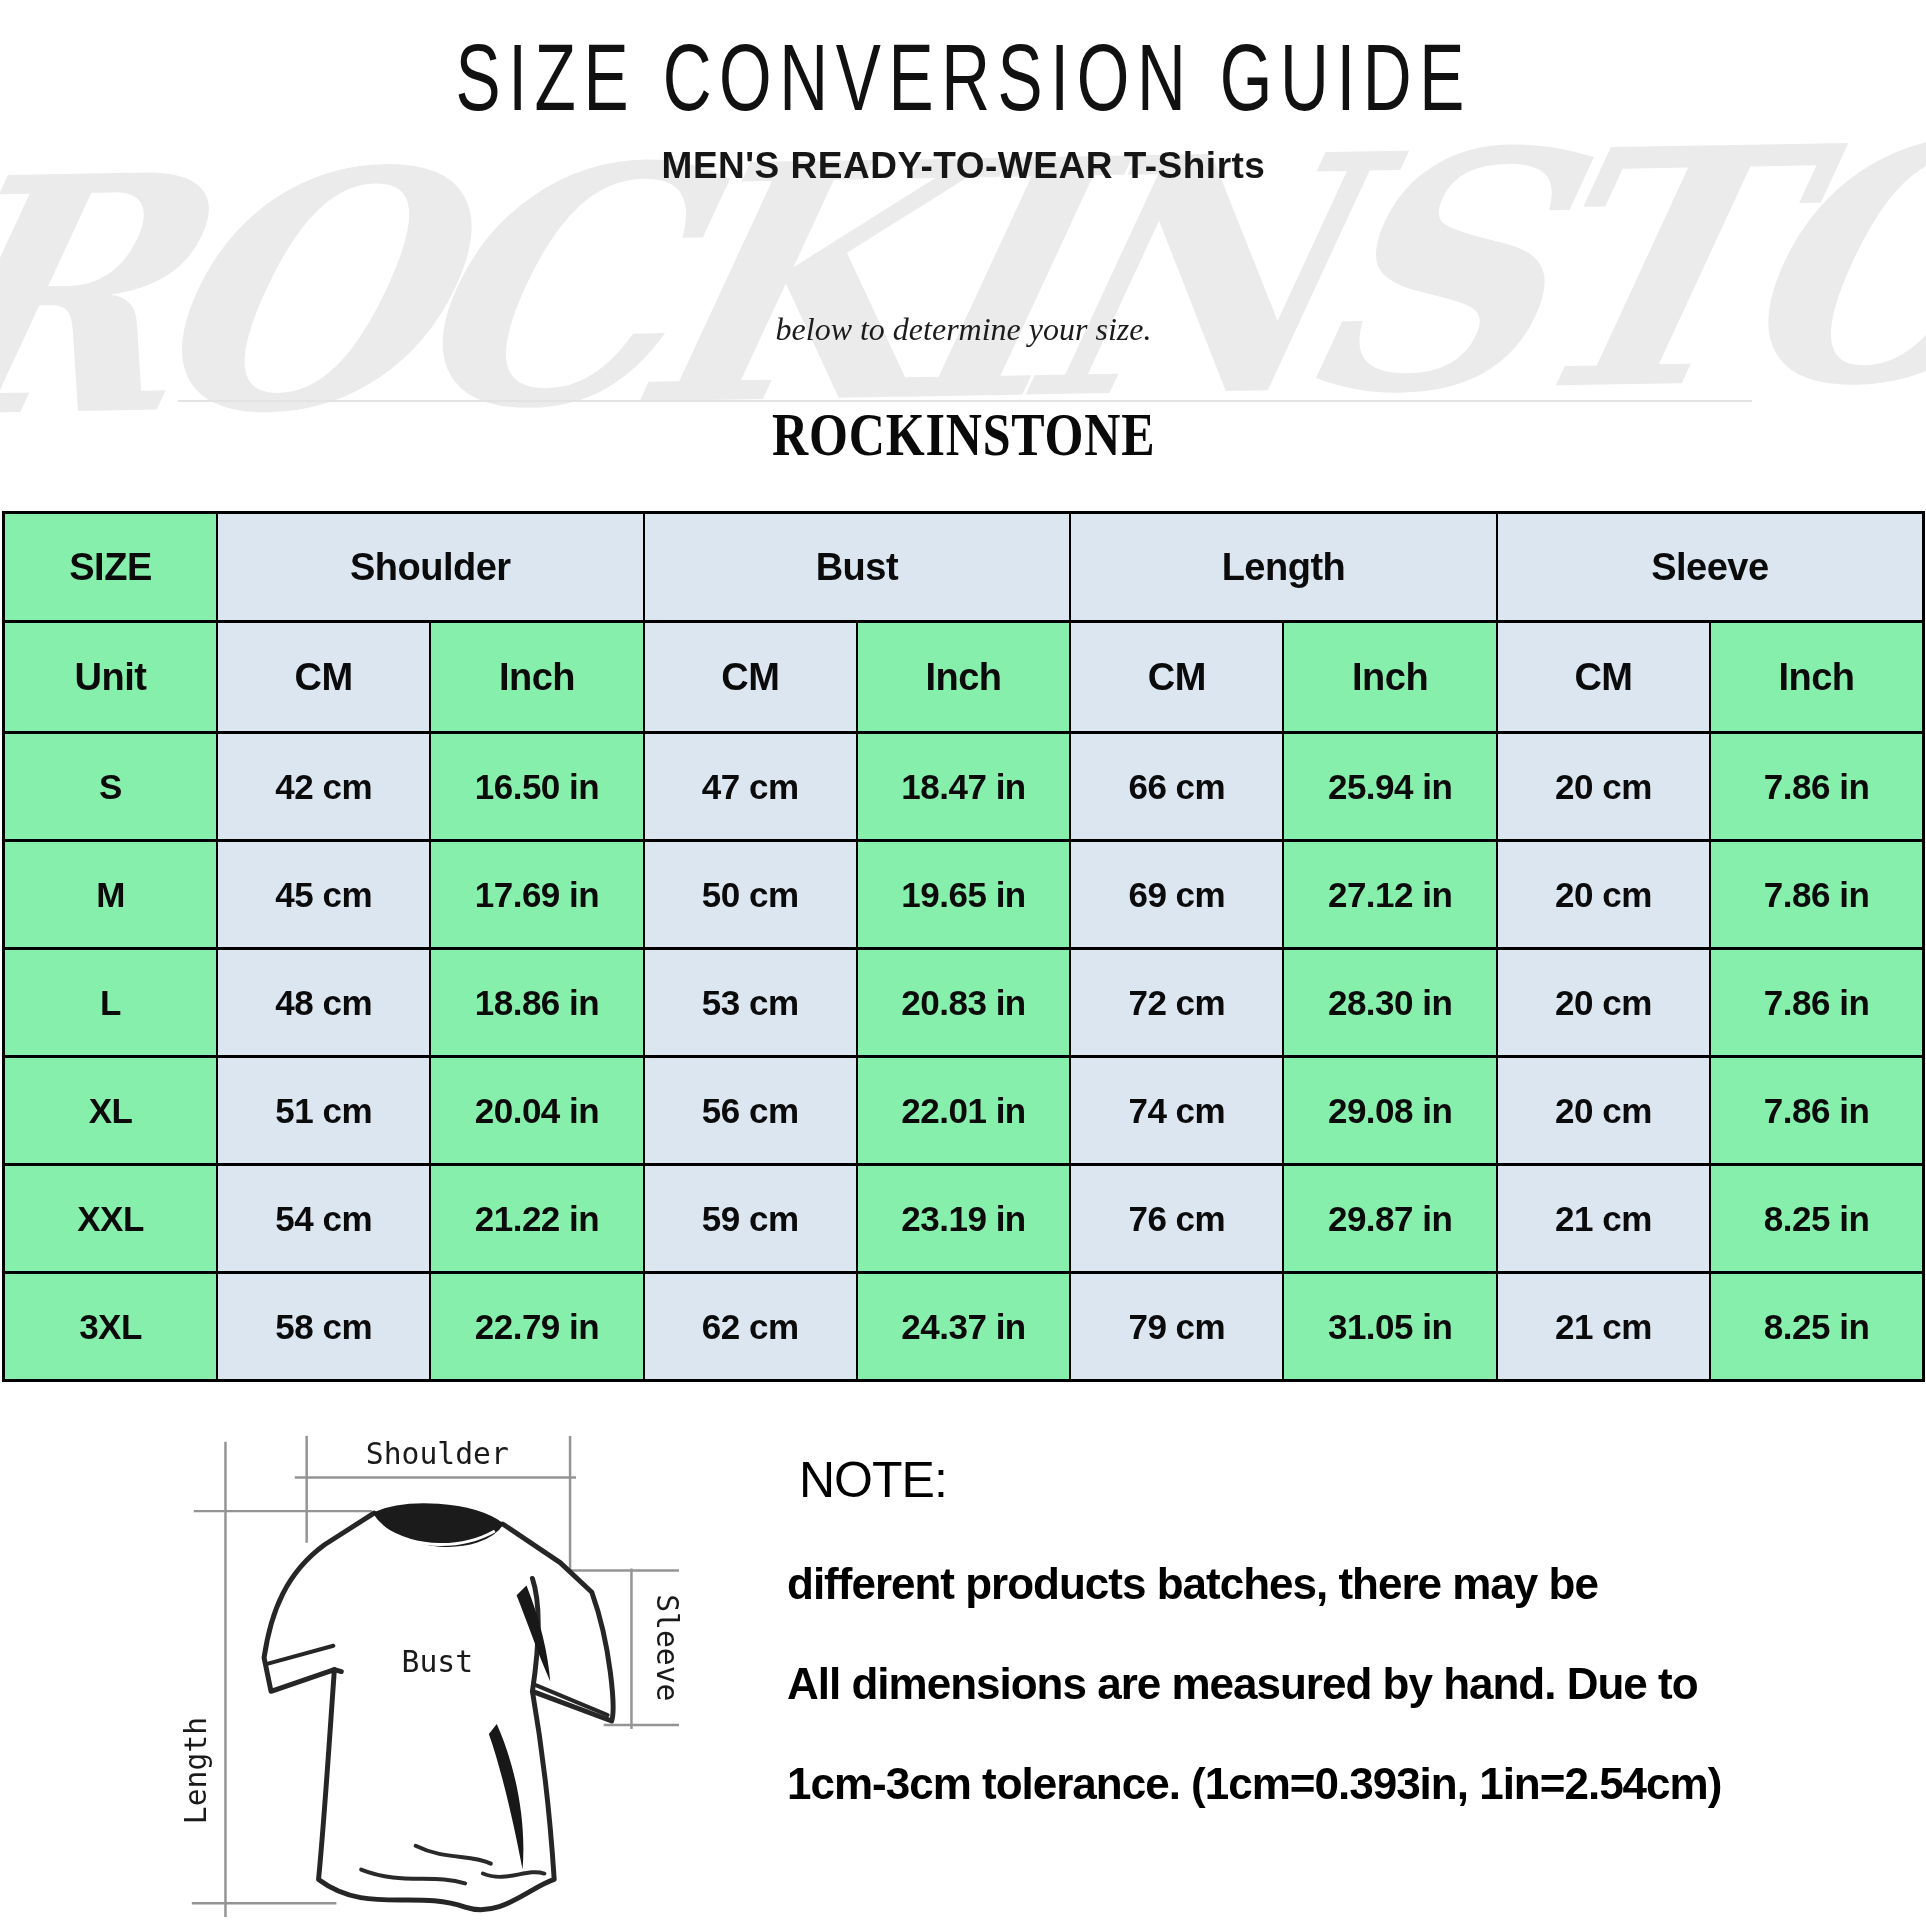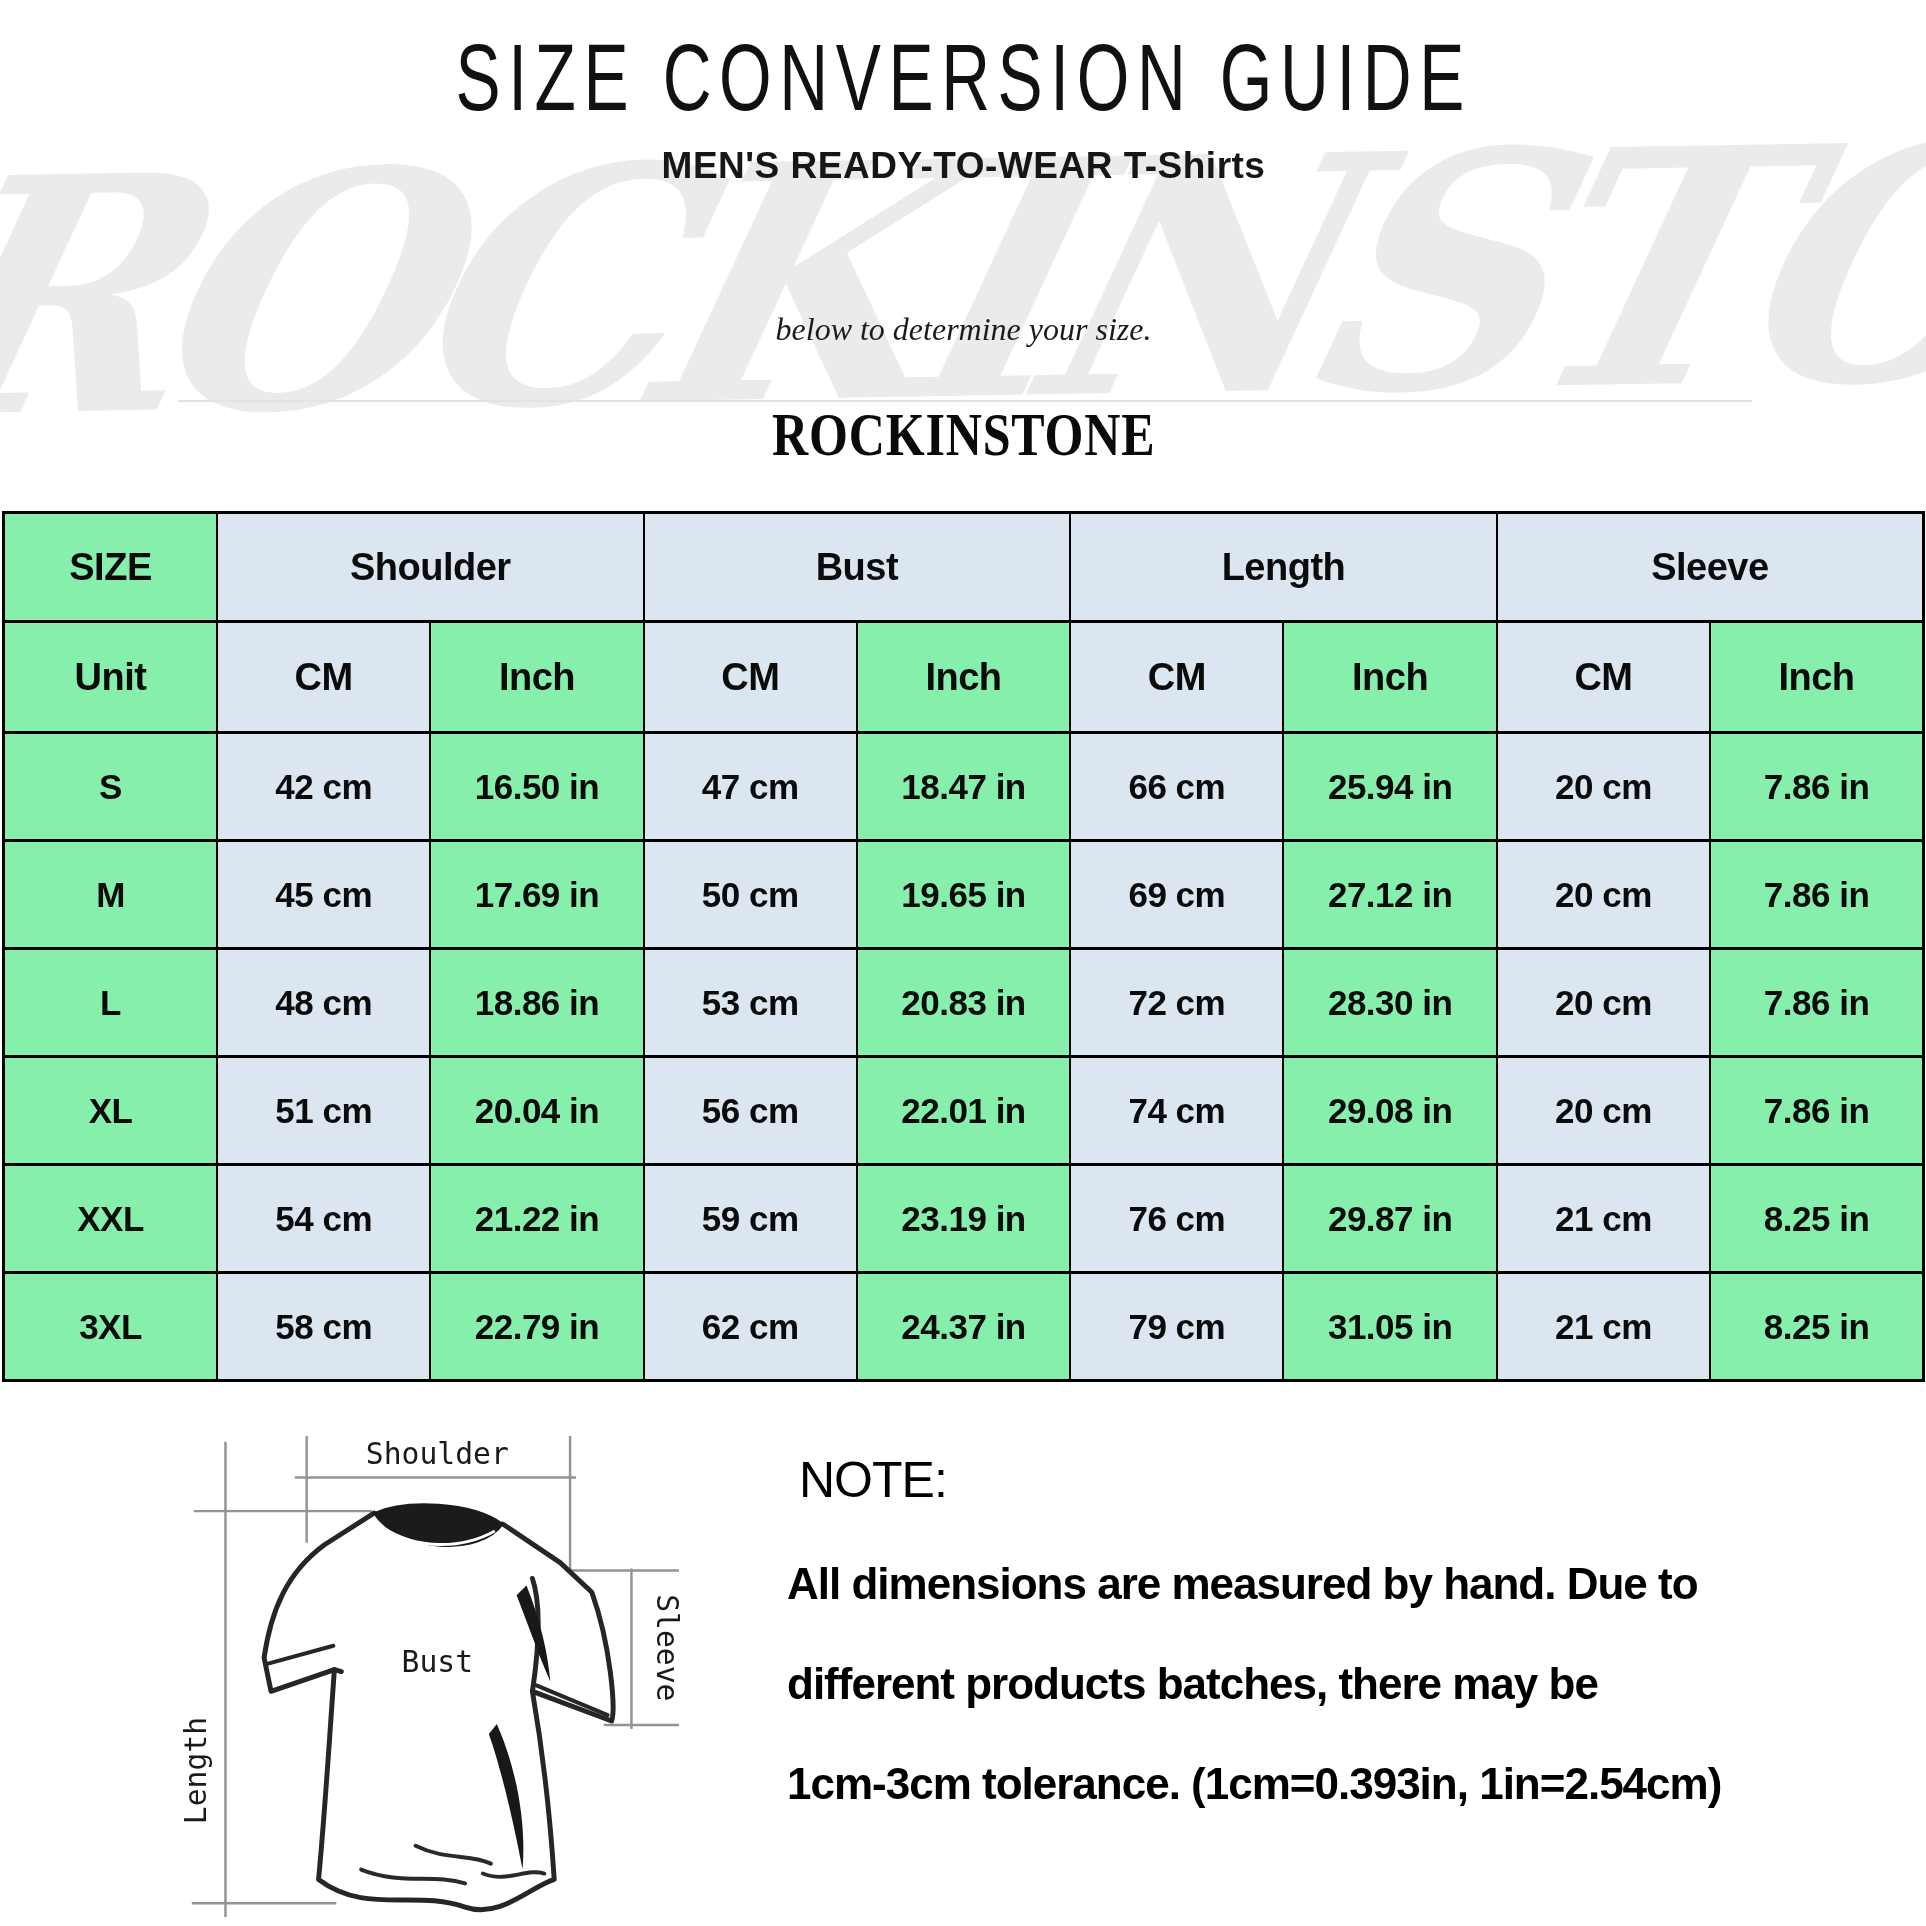--- a/index.html
+++ b/index.html
@@ -222,19 +222,19 @@
     </g>
 
     <text class="sketch-label" x="272" y="42" text-anchor="middle">Shoulder</text>
     <text class="sketch-label" x="272" y="252" text-anchor="middle">Bust</text>
     <text class="sketch-label" text-anchor="middle" transform="translate(38,352) rotate(-90)">Length</text>
     <text class="sketch-label" text-anchor="middle" transform="translate(494,228) rotate(90)">Sleeve</text>
   </svg>
 
   <div class="note">
     <p class="note-heading">NOTE:</p>
+    <p class="note-line">different products batches, there may be</p>
     <p class="note-line">All dimensions are measured by hand. Due to</p>
-    <p class="note-line">different products batches, there may be</p>
     <p class="note-line">1cm-3cm tolerance. (1cm=0.393in, 1in=2.54cm)</p>
   </div>
 
 </div>
 
 
 </body></html>

